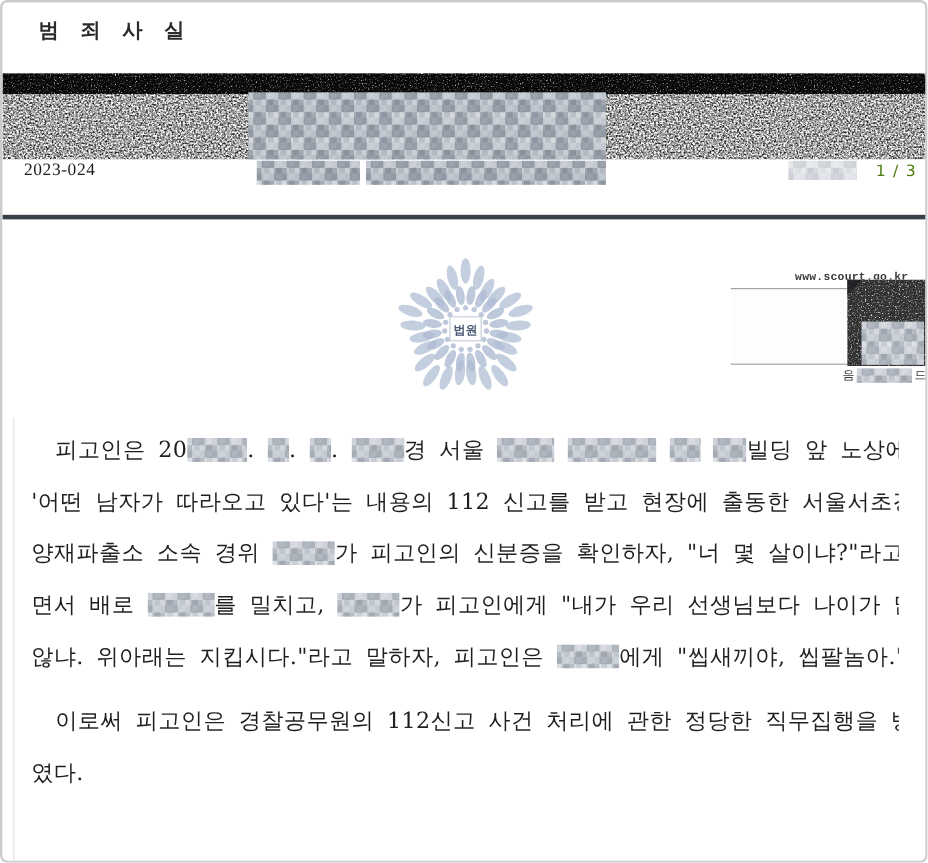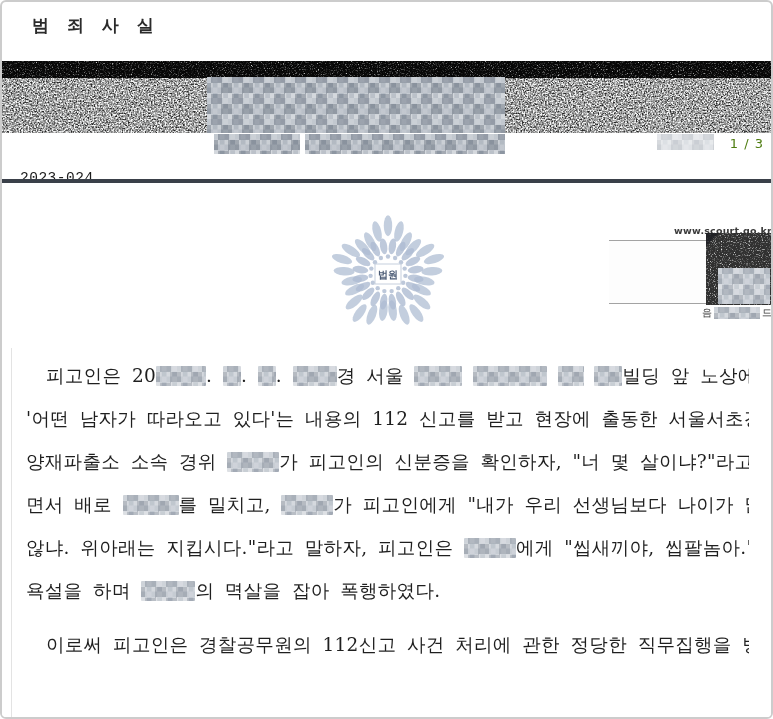--- a/index.html
+++ b/index.html
@@ -32,34 +32,35 @@
   }
   .mosaic.dark{
     background-image:
       conic-gradient(rgba(60,70,85,.28) 25%, rgba(255,255,255,.22) 0 50%, rgba(80,90,105,.30) 0 75%, rgba(210,214,220,.25) 0),
       conic-gradient(#bdc3cb 25%, #a8b0ba 0 50%, #c8cdd3 0 75%, #b1b8c1 0);
   }
   
   .caseline{position:absolute;left:0;top:131px;width:773px;height:24px;}
   .case-no{
     position:absolute;left:18px;top:1px;font-size:14.5px;color:#1c1c1c;
-    letter-spacing:.5px;font-family:Liberation Mono, monospace;margin-top:36px;
+    letter-spacing:.5px;font-family:Liberation Serif, serif;
   }
   .m-row1{position:absolute;left:212px;top:1px;width:86px;height:20px;}
   .m-row2{position:absolute;left:303px;top:1px;width:200px;height:20px;}
   .m-row3{position:absolute;left:655px;top:1px;width:57px;height:16px;opacity:.55;}
   .page-ind{position:absolute;right:11px;top:3px;font-size:13px;color:#4d7c0f;letter-spacing:1px;}
   
   .divider{position:absolute;left:0;top:177px;width:773px;height:4px;background:#3a4049;}
   
   .page{position:absolute;left:0;top:181px;width:773px;height:538px;background:#fff;}
   .page .edge{position:absolute;left:9px;top:165px;bottom:0;width:1px;background:#e3e3e3;}
   .www{
-    position:absolute;right:3px;top:42px;font-size:9.5px;font-weight:600;color:#3a3a3a;
+    position:absolute;right:18px;top:42px;font-size:9.5px;font-weight:600;color:#3a3a3a;
     letter-spacing:.2px;
+    font-family:Liberation Mono, monospace;
   }
   .linebox{
     position:absolute;left:607px;top:57px;width:97px;height:62px;
     border-top:1.5px solid #a3a3a3;border-bottom:1.5px solid #a3a3a3;background:#fdfdfd;
   }
   .noisebox{
     position:absolute;left:704px;top:50px;width:66px;height:72px;background:#f2f3f3;overflow:hidden;
   }
   .noisebox svg{position:absolute;left:0;top:0;width:100%;height:100%;}
   .noisebox .corner{
@@ -217,21 +218,21 @@
         </svg>
     </div>
 
     <div class="bodytext">
         <div class="paragraph">
           <div class="line indent just">피고인은 20<span class="redact mosaic" style="width: 50px;"></span>. <span class="redact mosaic" style="width: 18px;"></span>. <span class="redact mosaic" style="width: 18px;"></span>. <span class="redact mosaic" style="width: 44px;"></span>경 서울 <span class="redact mosaic" style="width: 48px;"></span> <span class="redact mosaic" style="width: 74px;"></span> <span class="redact mosaic" style="width: 26px;"></span> <span class="redact mosaic" style="width: 28px;"></span>빌딩 앞 노상에서,</div>
           <div class="line just">'어떤 남자가 따라오고 있다'는 내용의 112 신고를 받고 현장에 출동한 서울서초경찰서</div>
           <div class="line just">양재파출소 소속 경위 <span class="redact mosaic" style="width: 52px;"></span>가 피고인의 신분증을 확인하자, "너 몇 살이냐?"라고 하</div>
           <div class="line just">면서 배로 <span class="redact mosaic" style="width: 56px;"></span>를 밀치고, <span class="redact mosaic" style="width: 52px;"></span>가 피고인에게 "내가 우리 선생님보다 나이가 많지</div>
           <div class="line just">않냐. 위아래는 지킵시다."라고 말하자, 피고인은 <span class="redact mosaic" style="width: 52px;"></span>에게 "씹새끼야, 씹팔놈아."라고</div>
-          <div class="line">욕설을 하며 <span class="redact mosaic" style="width: 54px;"></span>의 멱살을 잡아 폭행하였다.</div>
         </div>
         <div class="paragraph">
           <div class="line indent just">이로써 피고인은 경찰공무원의 112신고 사건 처리에 관한 정당한 직무집행을 방해하</div>
+          <div class="line">였다.</div>
         </div>
       </div>
   </div>
 
 </div>
 
 </body></html>

